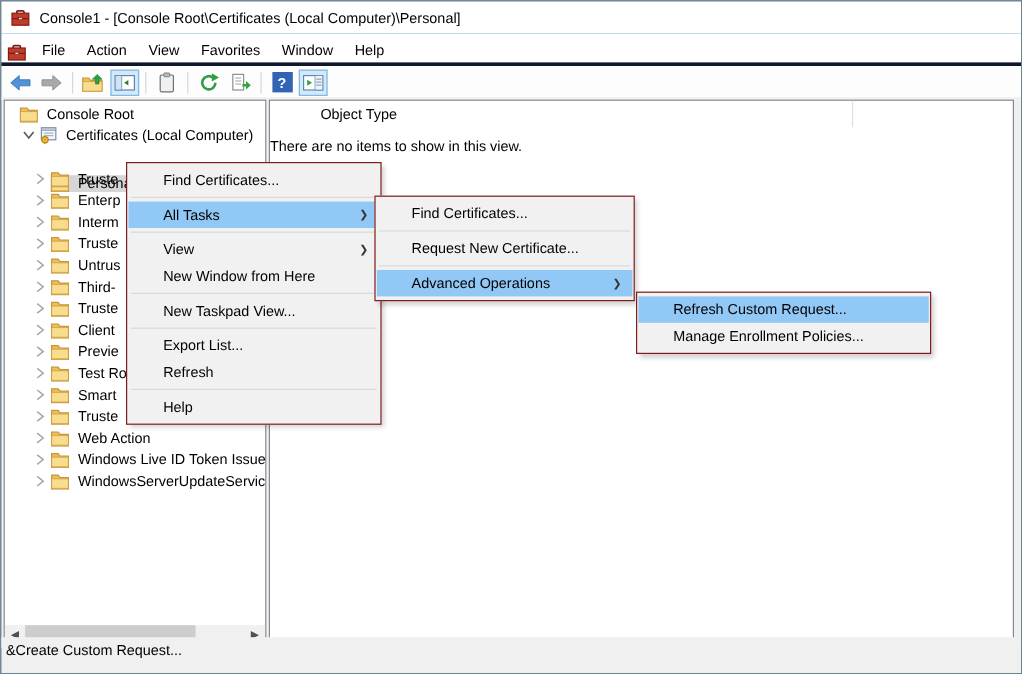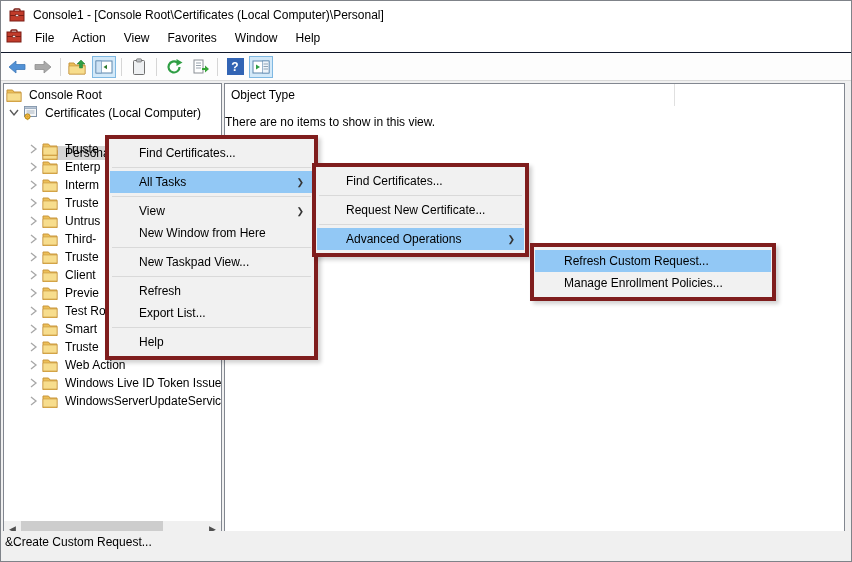--- a/index.html
+++ b/index.html
@@ -5,52 +5,52 @@
   html,body { margin:0; padding:0; background:#c8c8c8; }
   .window {
     position:relative; width:852px; height:562px; overflow:hidden;
     background:#0369a1; border:1px solid #7f8389; box-sizing:border-box;
     font-family:"Liberation Sans", sans-serif; font-size:12px; color:#000;
   }
   
   .titlebar { height:27px; background:#fff; display:flex; align-items:center; padding-left:8px; gap:8px; }
   .titlebar .title { white-space:nowrap; }
   
-  .menubar { height:24px; background:#fff; display:flex; align-items:flex-start; padding-left:5px; border-bottom:1px solid #0f172a; }
+  .menubar { height:24px; background:#fff; display:flex; align-items:flex-end; padding-left:5px; border-bottom:3px solid #0f172a; }
   .menubar .appicon { margin-right:4px; display:flex; }
   .mitem { padding:3px 9px; cursor:default; }
   
   .toolbar { height:27px; background:#fdfdfd; display:flex; align-items:center; padding-left:3px; border-bottom:1px solid #d9d9d9; }
   .tb-btn { width:24px; height:22px; display:flex; align-items:center; justify-content:center; margin:0 1px; border:1px solid transparent; box-sizing:border-box; }
   .tb-btn.pressed { background:#d3e9f9; border-color:#7fb8e2; }
   .tb-sep { width:1px; height:18px; background:#d6d6d6; margin:0 4px; }
   .help-badge { width:17px; height:17px; background:#3264b4; color:#fff; font-weight:bold; font-size:12px; display:flex; align-items:center; justify-content:center; }
   
   .content { position:absolute; top:80px; left:0; right:0; bottom:21px; background:#f0f0f0; }
   .tree-pane { position:absolute; left:2px; top:2px; width:219px; bottom:1px; background:#fff; border:1px solid #828790; box-sizing:border-box; overflow:hidden; padding-top:2px; }
   .list-pane { position:absolute; left:223px; top:2px; right:6px; bottom:1px; background:#fff; border:1px solid #828790; box-sizing:border-box; }
-  .list-header { position:relative; height:22px; padding:4px 14px 0 6px; box-sizing:border-box; }
+  .list-header { position:relative; height:22px; padding:4px 14px 0 6px; box-sizing:border-box;margin-left:36px; }
   .col-divider { position:absolute; left:449px; top:0; width:1px; height:22px; background:#e0e0e0; }
   .empty-msg { position:absolute; top:31px; left:0; right:0; text-align:left; color:#000; }
   
   .trow { height:18px; display:flex; align-items:center; white-space:nowrap; cursor:default; }
   .t-exp { width:16px; flex:none; display:flex; align-items:center; justify-content:center; }
   .t-ico { width:20px; flex:none; display:flex; align-items:center; }
   .t-label { padding:0 3px; }
   .t-sel { display:flex; align-items:center; background:#d6d6d6;margin-top:44px; }
-  .ind1 { margin-left:2px; } .ind2 { margin-left:22px; }
+  .ind1 { margin-left:12px; } .ind2 { margin-left:22px; }
   
   .hscroll { position:absolute; bottom:0; left:0; right:0; height:17px; background:#f0f0f0; }
   .hs-btn { position:absolute; top:0; width:17px; height:17px; line-height:17px; text-align:center; color:#505050; font-size:9px; }
   .hs-left { left:0; } .hs-right { right:0; }
   .hs-thumb { position:absolute; left:17px; top:0; width:142px; height:17px; background:#cdcdcd; }
   
   .statusbar { position:absolute; left:0; right:0; bottom:0; height:30px; background:#f0f0f0; padding:4px 0 0 4px; box-sizing:border-box; }
   
-  .menu { position:absolute; background:#f1f1f1; border:4px solid #7f1d1d; box-shadow:3px 3px 4px rgba(0,0,0,0.18); padding:3px 1px; box-sizing:border-box; cursor:default; }
+  .menu { position:absolute; background:#f1f1f1; border:1px solid #7f1d1d; box-shadow:3px 3px 4px rgba(0,0,0,0.18); padding:3px 1px; box-sizing:border-box; cursor:default; }
   .menu1 { left:104px; top:134px; width:213px; z-index:20; }
   .menu2 { left:311px; top:162px; width:217px; z-index:21; }
   .menu3 { left:529px; top:242px; width:246px; z-index:22; }
   .mi { height:22px; line-height:22px; padding-left:29px; position:relative; white-space:nowrap; }
   .mi.hl { background:#92c8f5; }
   .mi-arrow { position:absolute; right:9px; top:0; font-size:9px; color:#333; }
   .msep { border-top:1px solid #d9d9d9; margin:3px 2px; }
   svg { display:block; }
 </style>
 </head>
@@ -450,22 +450,22 @@
   <div class="menu menu1">
     <div class="mi"><span>Find Certificates...</span></div>
     <div class="msep"></div>
     <div class="mi hl"><span>All Tasks</span><span class="mi-arrow">❯</span></div>
     <div class="msep"></div>
     <div class="mi"><span>View</span><span class="mi-arrow">❯</span></div>
     <div class="mi"><span>New Window from Here</span></div>
     <div class="msep"></div>
     <div class="mi"><span>New Taskpad View...</span></div>
     <div class="msep"></div>
+    <div class="mi"><span>Export List...</span></div>
     <div class="mi"><span>Refresh</span></div>
-    <div class="mi"><span>Export List...</span></div>
     <div class="msep"></div>
     <div class="mi"><span>Help</span></div>
   </div>
 
   <div class="menu menu2">
     <div class="mi"><span>Find Certificates...</span></div>
     <div class="msep"></div>
     <div class="mi"><span>Request New Certificate...</span></div>
     <div class="msep"></div>
     <div class="mi hl"><span>Advanced Operations</span><span class="mi-arrow">❯</span></div>

